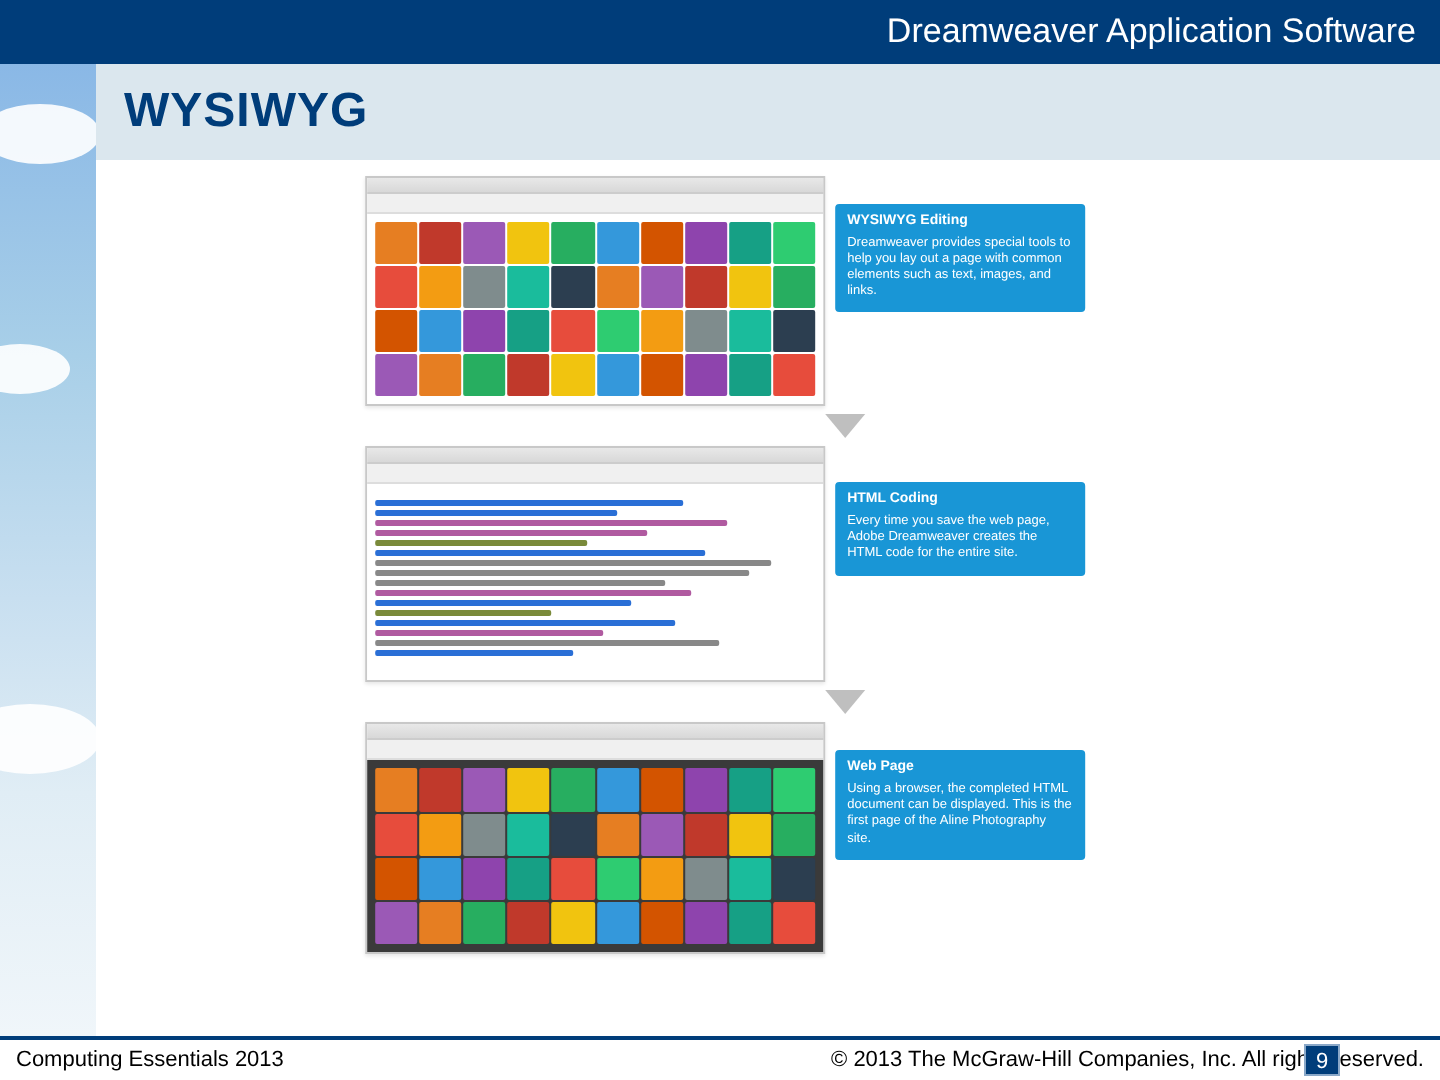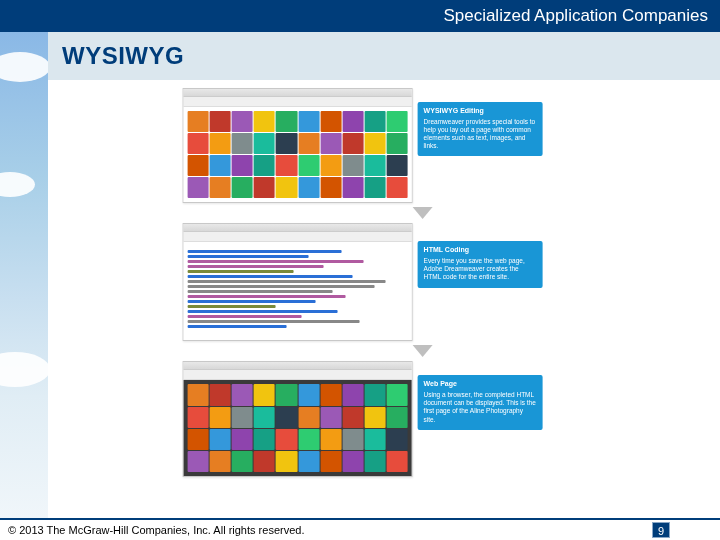--- a/index.html
+++ b/index.html
@@ -161,21 +161,21 @@
     font-size: 11px;
     text-align: center;
     line-height: 16px;
     border: 1px solid #8aa8c8;
   }
 </style>
 </head>
 <body>
 
 <div class="header-bar">
-  <span>Specialized Application Companies</span>
+  <span>Dreamweaver Application Software</span>
 </div>
 
 <div class="sidebar-sky">
   <div class="cloud c1"></div>
   <div class="cloud c2"></div>
   <div class="cloud c3"></div>
 </div>
 
 <div class="slide-title-band">
   <h1>WYSIWYG</h1>
@@ -322,15 +322,16 @@
       <div class="callout" style="top:14px">
         <div class="ct">Web Page</div>
         <div>Using a browser, the completed HTML document can be displayed. This is the first page of the Aline Photography site.</div>
       </div>
     </div>
 
   </div>
 </div>
 
 <div class="footer">
+  <span>Computing Essentials 2013</span>
   <span>© 2013 The McGraw-Hill Companies, Inc. All rights reserved.</span>
 </div>
 <div class="pn">9</div>
 
 </body></html>

